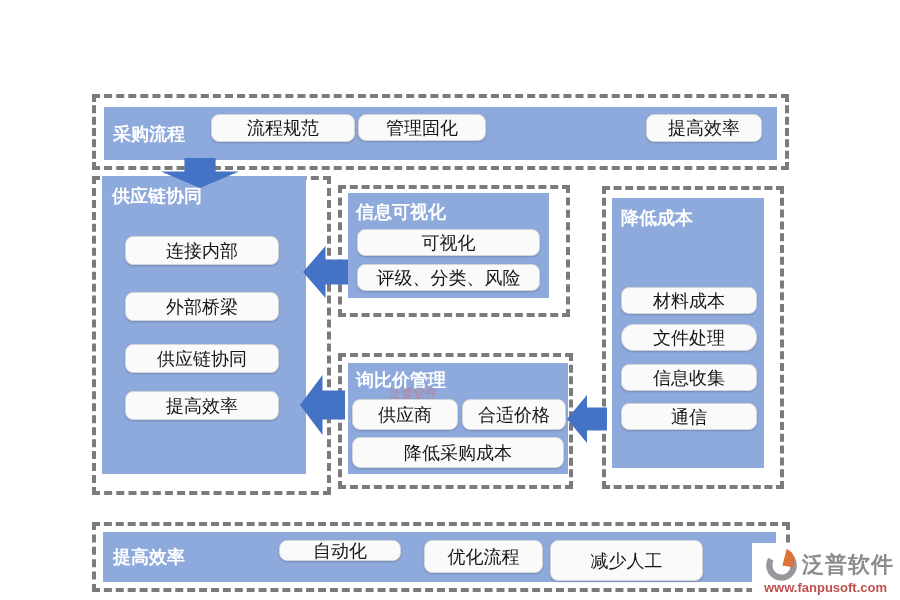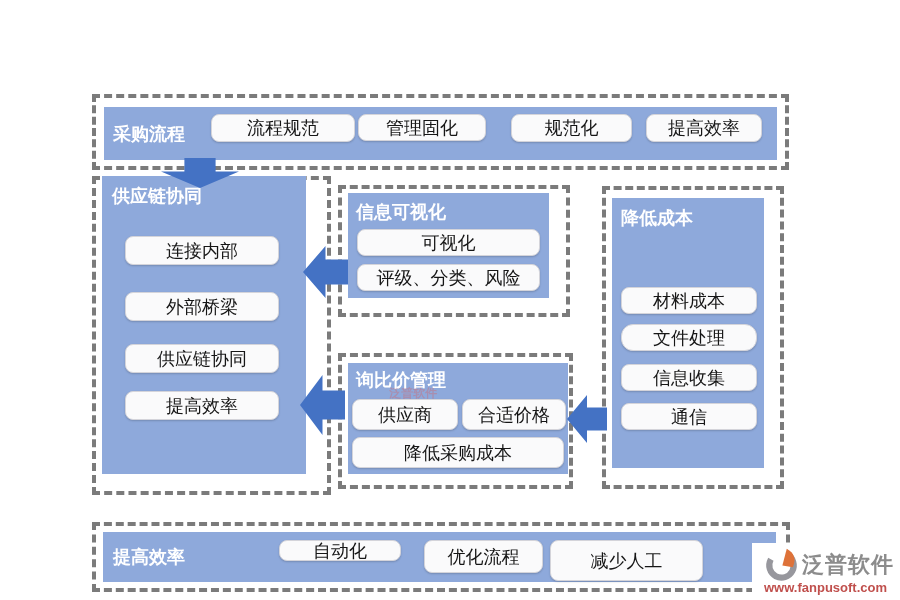--- a/index.html
+++ b/index.html
@@ -61,21 +61,20 @@
 <body>
 
 <div class="stage">
 
 
   <div class="dashed" style="left:92px; top:94px; width:697px; height:76px;"></div>
   <div class="panel" style="left:104px; top:107px; width:673px; height:53px;">
     <span class="panel-label v-center" style="left:9px;">采购流程</span>
     <div class="item" style="left:107px; top:7px; width:144px; height:28px;">流程规范</div>
     <div class="item" style="left:254px; top:7px; width:128px; height:27px;">管理固化</div>
-    <div class="item" style="left:407px; top:7px; width:121px; height:28px;">规范化</div>
     <div class="item" style="left:542px; top:7px; width:116px; height:28px;">提高效率</div>
   </div>
 
   <div class="arrow arrow-down" style="left:161px; top:158px; width:78px; height:30px;"></div>
 
   <div class="dashed" style="left:92px; top:176px; width:239px; height:319px;"></div>
   <div class="panel" style="left:102px; top:176px; width:204px; height:298px;">
     <span class="panel-label" style="left:10px; top:8px;">供应链协同</span>
     <div class="item" style="left:23px; top:60px;  width:154px; height:29px;">连接内部</div>
     <div class="item" style="left:23px; top:116px; width:154px; height:29px;">外部桥梁</div>

